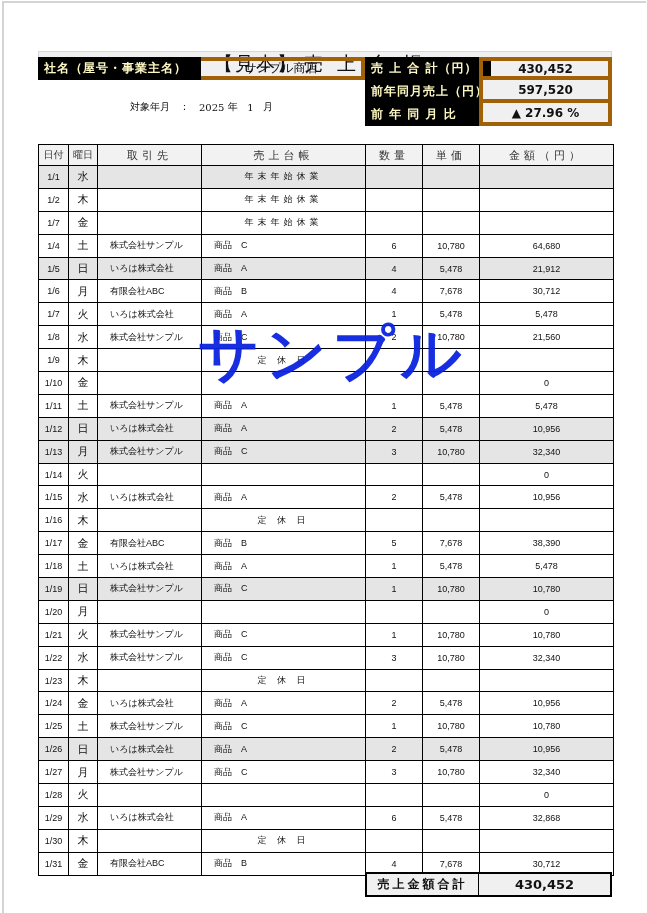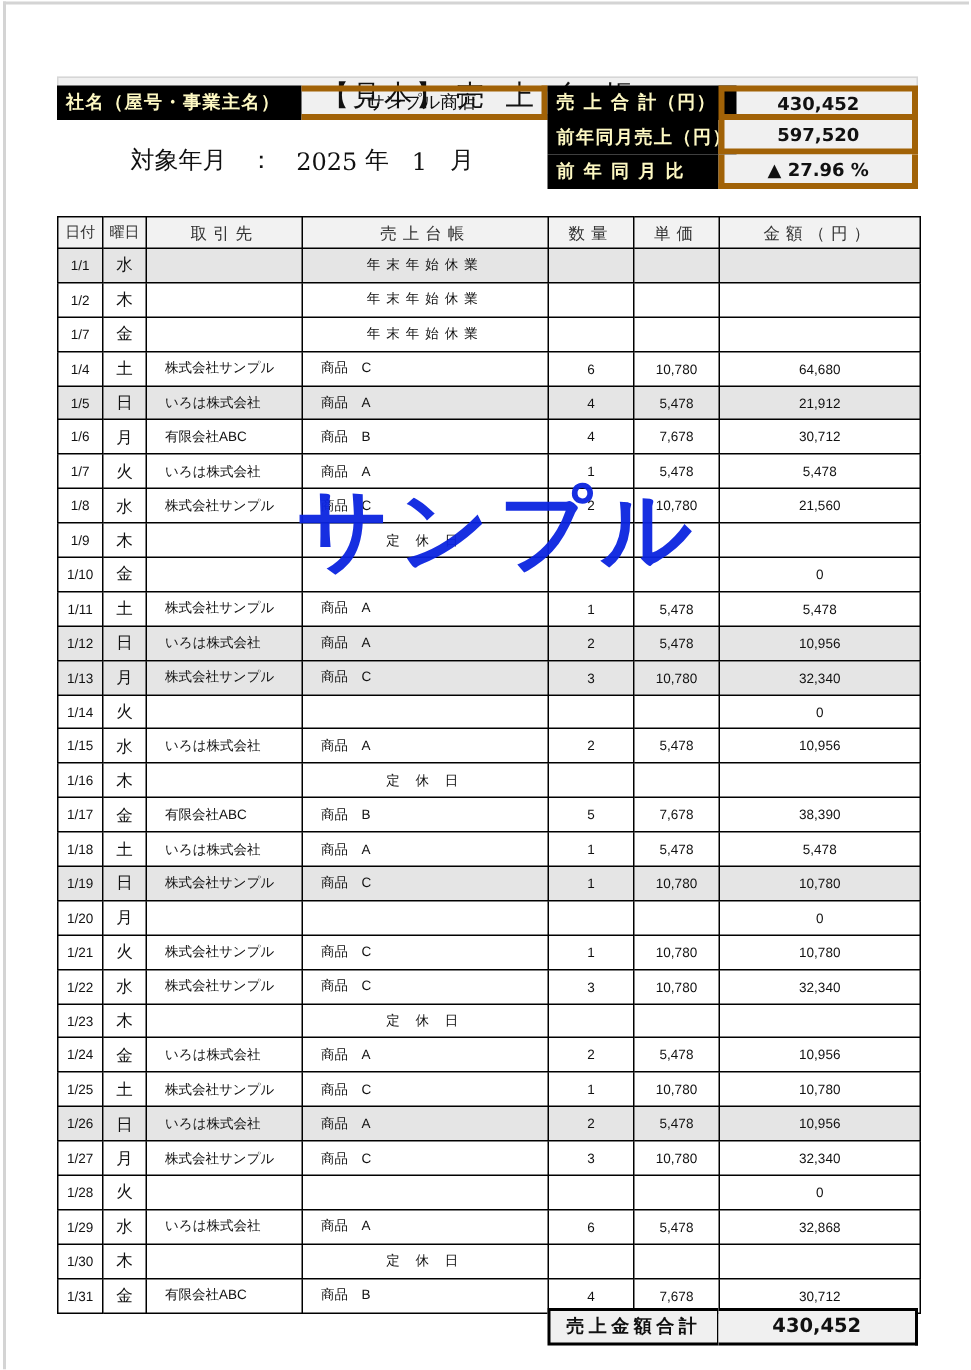--- a/index.html
+++ b/index.html
@@ -25,21 +25,21 @@
   }
   .info-value {
     position: absolute; border: 4px solid #a16207; display: flex; align-items: center; justify-content: center;
     font-size: 12px;
   }
   .company-label { left: 38px; top: 57px; width: 163px; height: 23px; }
   .company-value { left: 201px; top: 57px; width: 164px; height: 23px; font-family: "DejaVu Serif", "Liberation Serif", serif; border-left: none; }
   .period {
     position: absolute; left: 38px; top: 90px; width: 327px; height: 34px;
     display: flex; align-items: center; justify-content: center;
-    font-family: "DejaVu Serif", "Liberation Serif", serif; font-size: 16px; white-space: pre;
+    font-family: "DejaVu Serif", "Liberation Serif", serif; font-size: 10px; white-space: pre;
   }
   .summary-label { left: 365px; width: 126px; height: 23px; font-size: 12px; }
   .summary-value { left: 479px; width: 133px; height: 23px; font-weight: bold; font-size: 12px; }
   .sum-1 { top: 57px; }
   .sum-2 { top: 80px; }
   .sum-3 { top: 103px; }
   .summary-value.sum-2, .summary-value.sum-3 { background: #f0f0f0; border-top: none; }
 
   table.ledger {
     position: absolute; left: 38px; top: 144px; width: 575px;

